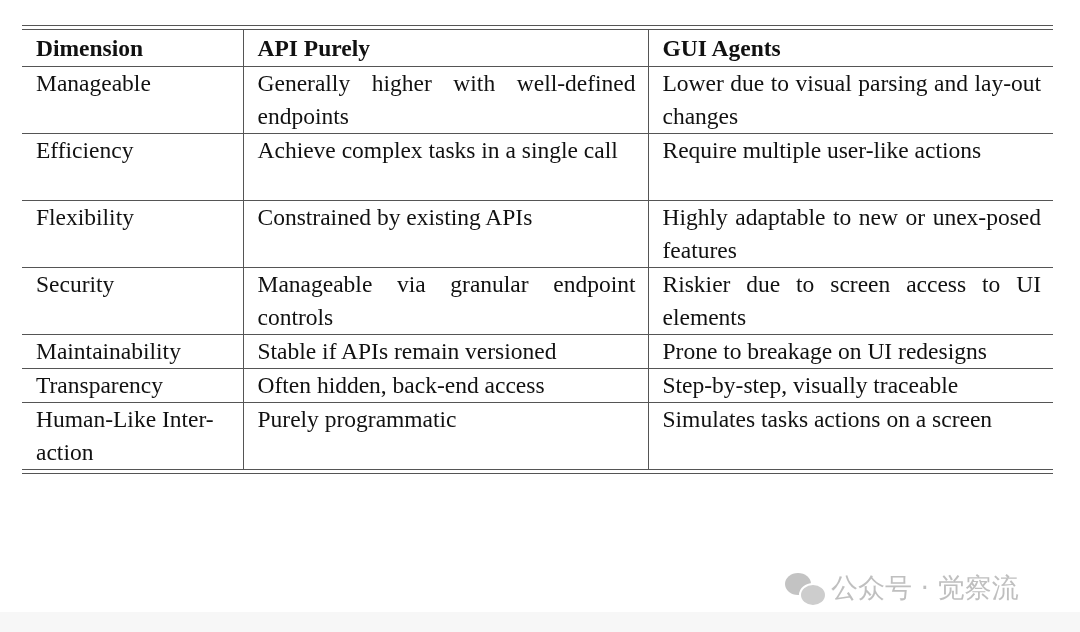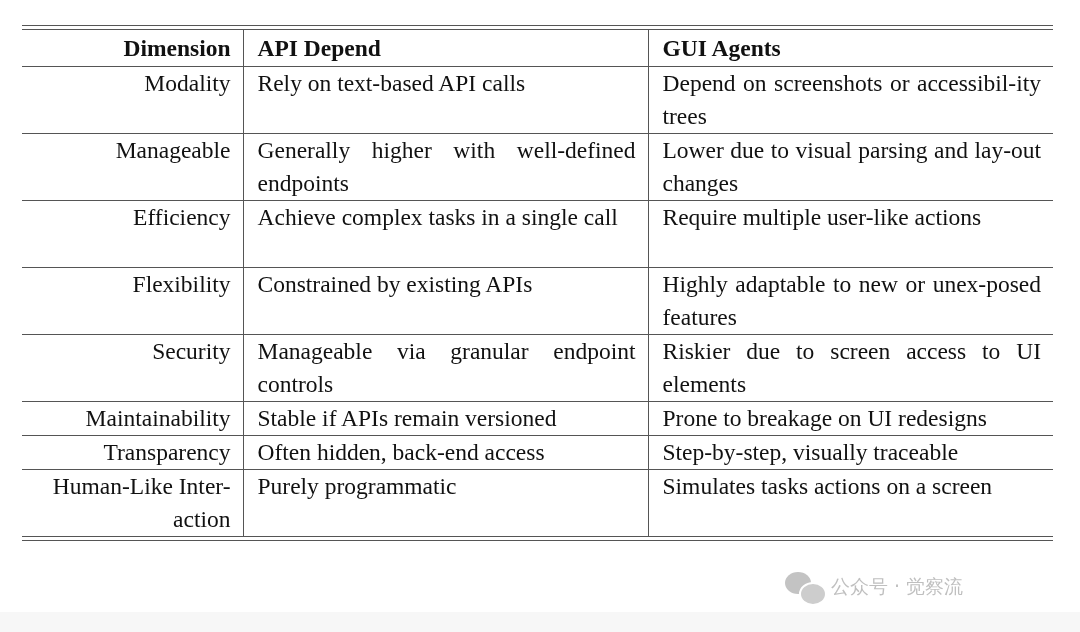--- a/index.html
+++ b/index.html
@@ -28,34 +28,34 @@
       table-layout: fixed;
     }
     col.c1 { width: 221px; }
     col.c2 { width: 405px; }
     col.c3 { width: 405px; }
     td, th {
       font-size: 23.5px;
       line-height: 33px;
       vertical-align: top;
       padding: 0 12px 0 14px;
-      text-align: right;
+      text-align: left;
     }
     th { font-weight: bold; padding-top: 2px; padding-bottom: 1px; }
     td.c1, th.c1 { border-right: 1.5px solid #555; }
     td.c2, th.c2 { border-right: 1.5px solid #555; text-align: justify; }
     td.c3, th.c3 { text-align: justify; margin-top: 44px; }
     tr.row td { border-top: 1.5px solid #555; }
     tr.h1 td { height: 33px; }
     tr.h2 td { height: 66px; }
     td { padding-top: 0px; }
     .watermark {
       position: absolute; left: 785px; top: 570px;
       display: flex; align-items: center; gap: 6px;
-      color: #b9b9b9; font-family: "DejaVu Sans", sans-serif; font-size: 19px;
+      color: #b9b9b9; font-family: "DejaVu Sans", sans-serif; font-size: 27px;
       opacity: 0.9;
     }
     .wm-icon { width: 40px; height: 34px; position: relative; }
     .wm-icon .b1 {
       position: absolute; left: 0; top: 2px; width: 26px; height: 22px;
       background: #bdbdbd; border-radius: 50%;
     }
     .wm-icon .b2 {
       position: absolute; left: 14px; top: 12px; width: 24px; height: 20px;
       background: #c8c8c8; border-radius: 50%; border: 2px solid #fff;
@@ -70,30 +70,25 @@
   <div class="rule-double"></div>
   <table>
     <colgroup>
         <col class="c1">
         <col class="c2">
         <col class="c3">
       </colgroup>
     <thead>
       <tr>
         <th class="c1">Dimension</th>
-        <th class="c2">API Depend</th>
+        <th class="c2">API Purely</th>
         <th class="c3">GUI Agents</th>
       </tr>
     </thead>
     <tbody>
-      <tr class="row h2">
-        <td class="c1">Modality</td>
-        <td class="c2">Rely on text-based API calls</td>
-        <td class="c3">Depend on screenshots or accessibil-ity trees</td>
-      </tr>
       <tr class="row h2">
         <td class="c1">Manageable</td>
         <td class="c2">Generally higher with well-defined endpoints</td>
         <td class="c3">Lower due to visual parsing and lay-out changes</td>
       </tr>
       <tr class="row h2">
         <td class="c1">Efficiency</td>
         <td class="c2">Achieve complex tasks in a single call</td>
         <td class="c3">Require multiple user-like actions</td>
       </tr>

